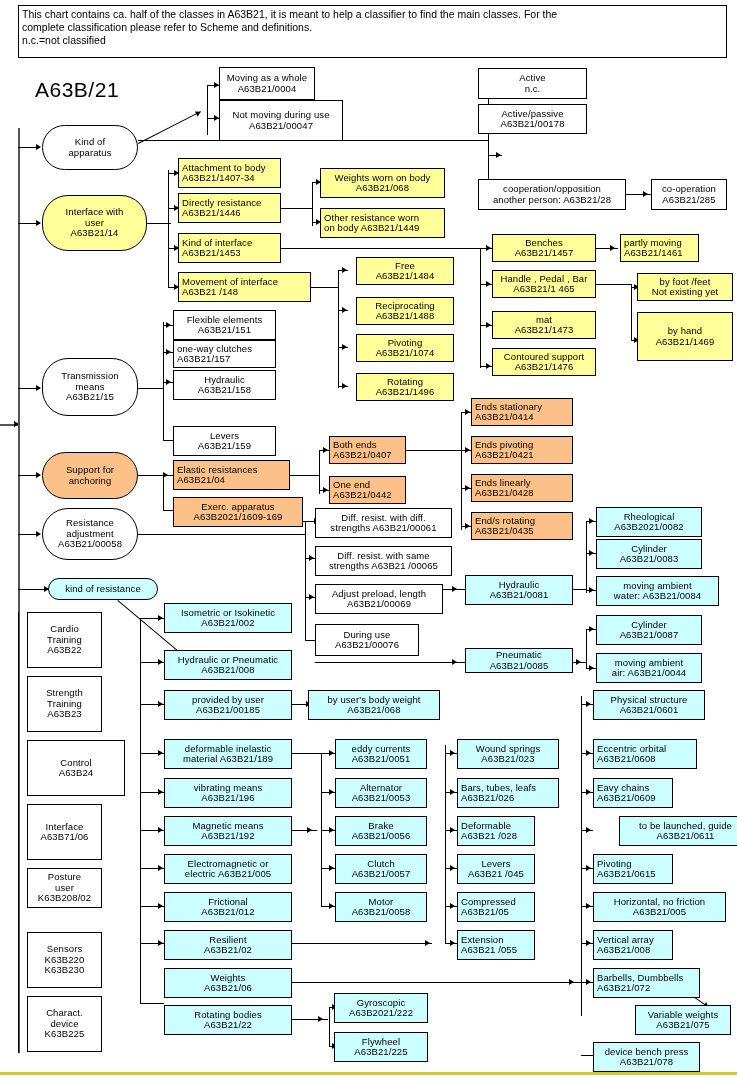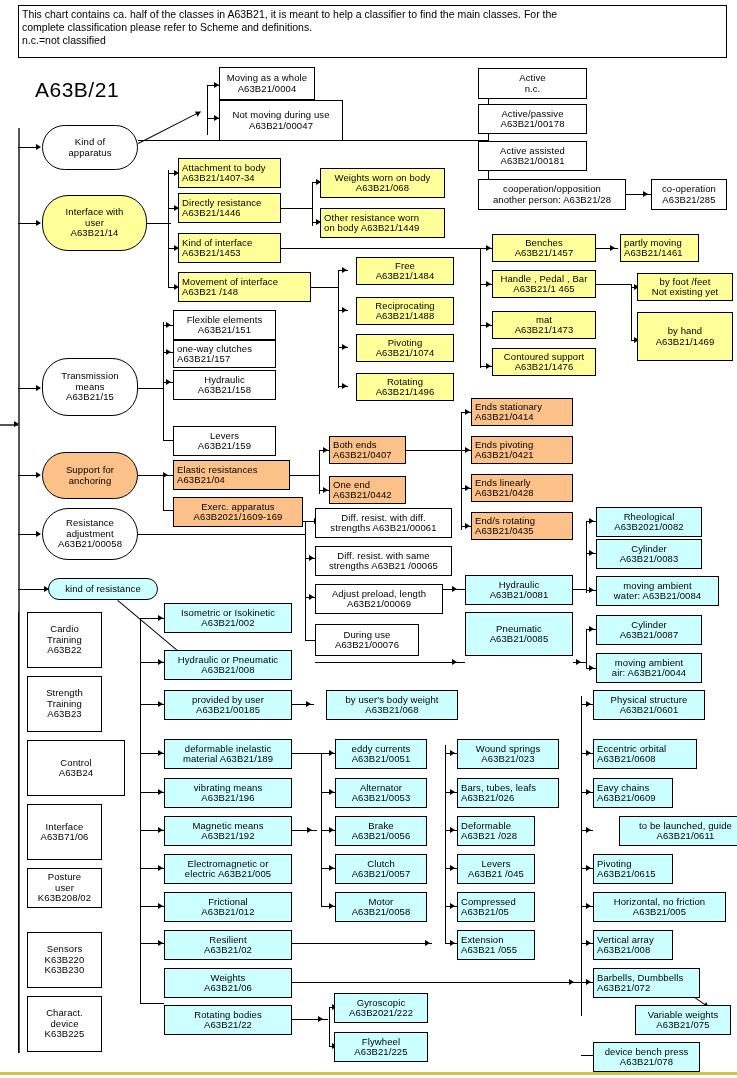--- a/index.html
+++ b/index.html
@@ -347,24 +347,20 @@
   </div>
 
   <div class="node white" style="left:478px;top:68px;width:109px;height:31px">
     <span>Active</span>
     <span class="l2">n.c.</span>
   </div>
   <div class="node white" style="left:478px;top:104px;width:109px;height:30px">
     <span>Active/passive</span>
     <span class="l2">A63B21/00178</span>
   </div>
-  <div class="node white" style="left:478px;top:141px;width:109px;height:30px">
-    <span>Active assisted</span>
-    <span class="l2">A63B21/00181</span>
-  </div>
   <div class="node white" style="left:478px;top:179px;width:148px;height:31px">
     <span>cooperation/opposition</span>
     <span class="l2">another person: A63B21/28</span>
   </div>
   <div class="node white" style="left:651px;top:179px;width:76px;height:31px">
     <span>co-operation</span>
     <span class="l2">A63B21/285</span>
   </div>
 
   <div class="node yellow left-align" style="left:178px;top:158px;width:103px;height:30px">
@@ -502,21 +498,21 @@
   </div>
   <div class="node white" style="left:315px;top:624px;width:104px;height:32px">
     <span>During use</span>
     <span class="l2">A63B21/00076</span>
   </div>
 
   <div class="node cyan" style="left:465px;top:575px;width:108px;height:30px">
     <span>Hydraulic</span>
     <span class="l2">A63B21/0081</span>
   </div>
-  <div class="node cyan" style="left:465px;top:612px;width:108px;height:44px">
+  <div class="node cyan" style="left:465px;top:648px;width:108px;height:25px">
     <span>Pneumatic</span>
     <span class="l2">A63B21/0085</span>
   </div>
   <div class="node cyan" style="left:596px;top:507px;width:106px;height:30px">
     <span>Rheological</span>
     <span class="l2">A63B2021/0082</span>
   </div>
   <div class="node cyan" style="left:596px;top:539px;width:106px;height:30px">
     <span>Cylinder</span>
     <span class="l2">A63B21/0083</span>
@@ -539,21 +535,21 @@
     <span class="l2">A63B21/002</span>
   </div>
   <div class="node cyan" style="left:164px;top:650px;width:128px;height:30px">
     <span>Hydraulic or Pneumatic</span>
     <span class="l2">A63B21/008</span>
   </div>
   <div class="node cyan" style="left:164px;top:690px;width:128px;height:30px">
     <span>provided  by user</span>
     <span class="l2">A63B21/00185</span>
   </div>
-  <div class="node cyan" style="left:326px;top:690px;width:132px;height:30px">
+  <div class="node cyan" style="left:308px;top:690px;width:132px;height:30px">
     <span>by user's body weight</span>
     <span class="l2">A63B21/068</span>
   </div>
 
   <div class="node cyan" style="left:164px;top:739px;width:128px;height:30px">
     <span>deformable inelastic</span>
     <span class="l2">material  A63B21/189</span>
   </div>
   <div class="node cyan" style="left:164px;top:778px;width:128px;height:30px">
     <span>vibrating means</span>

